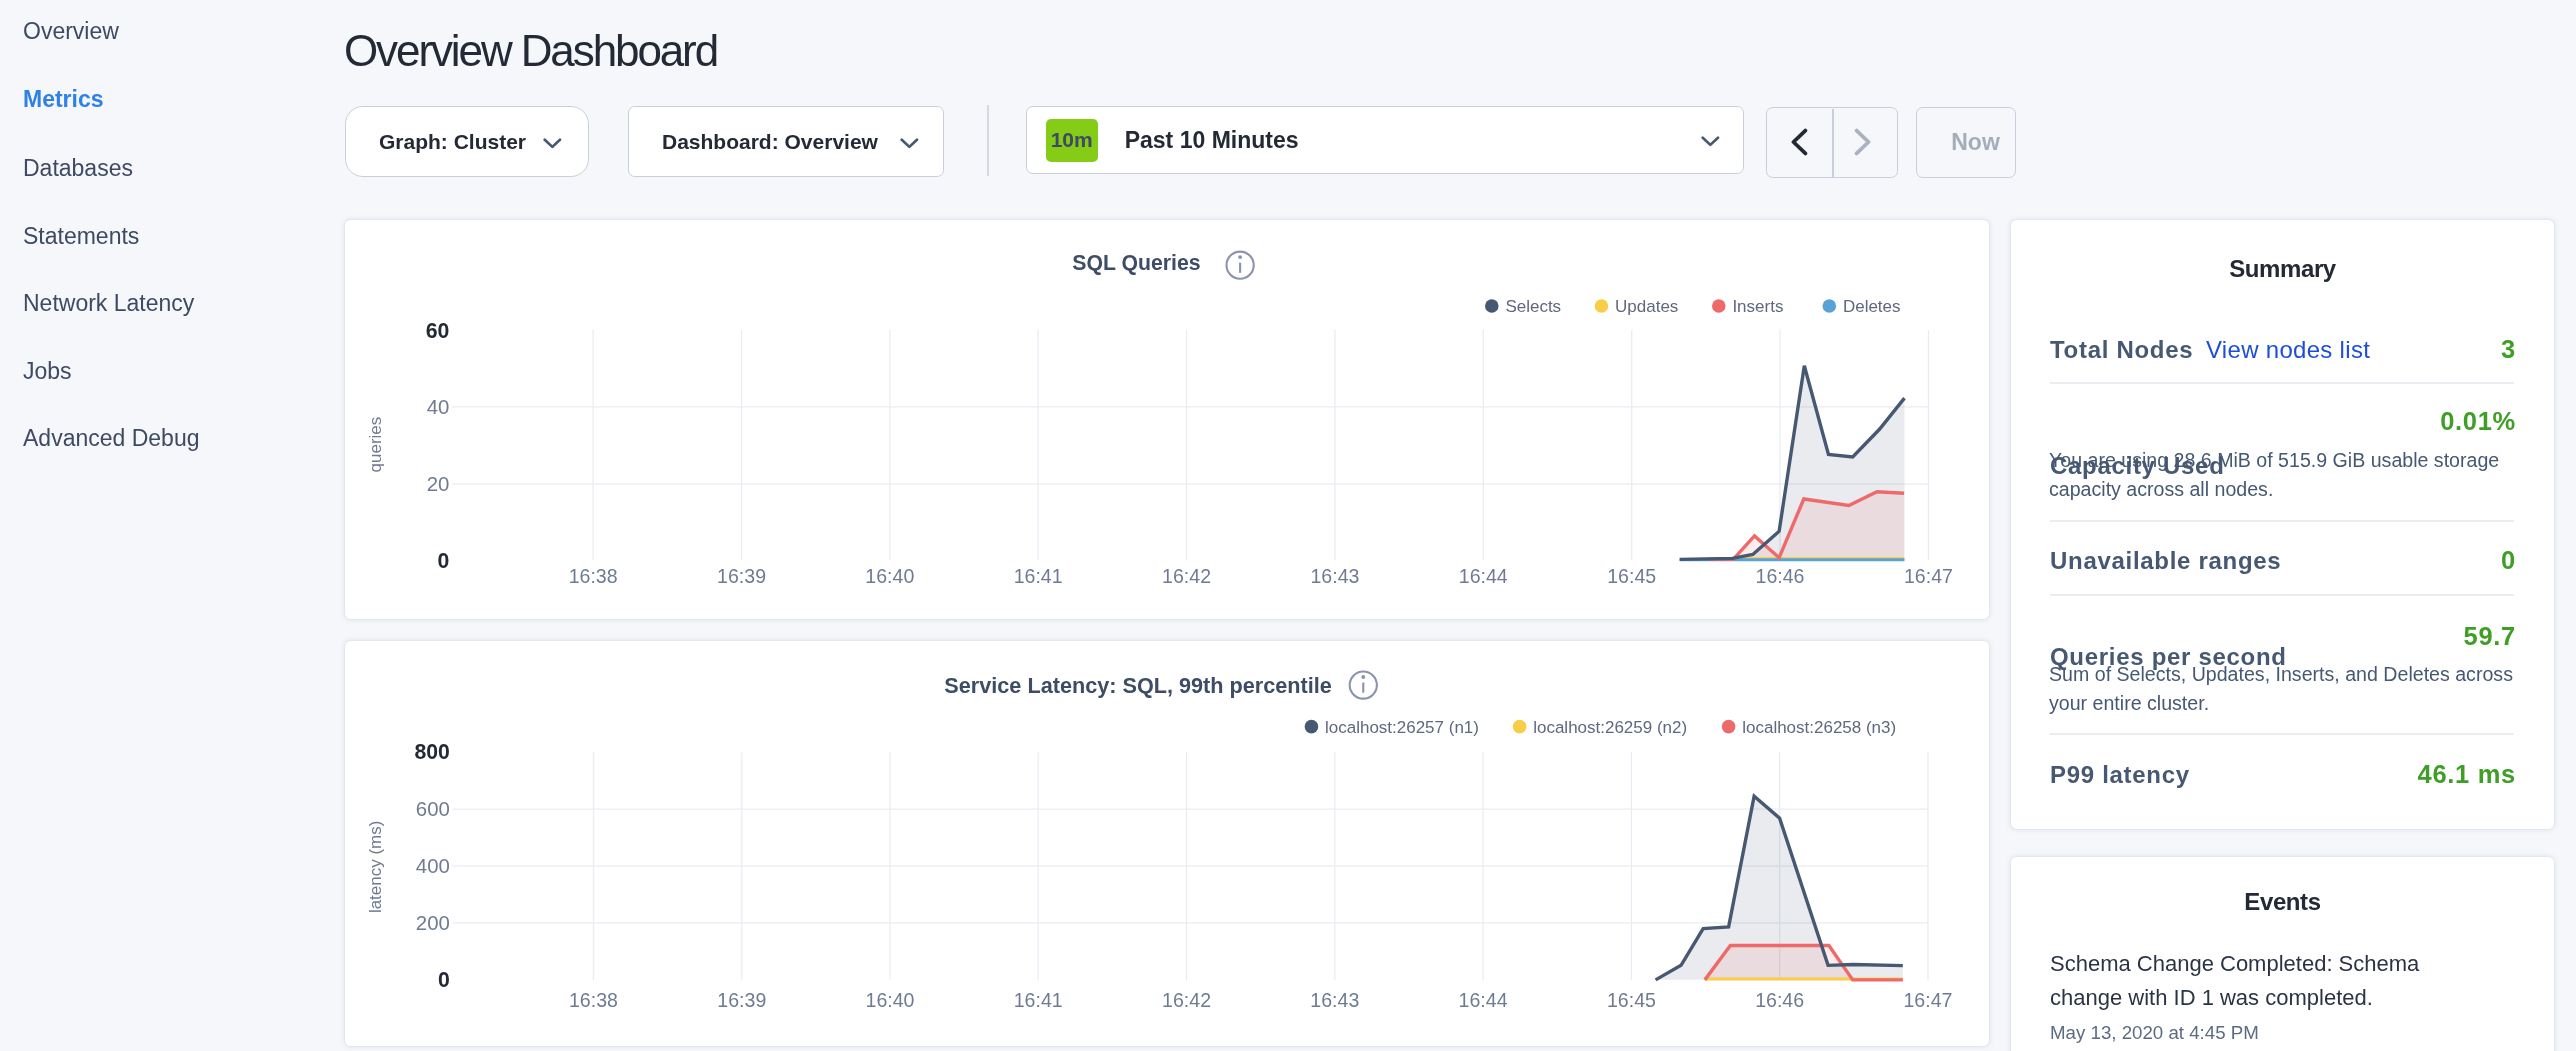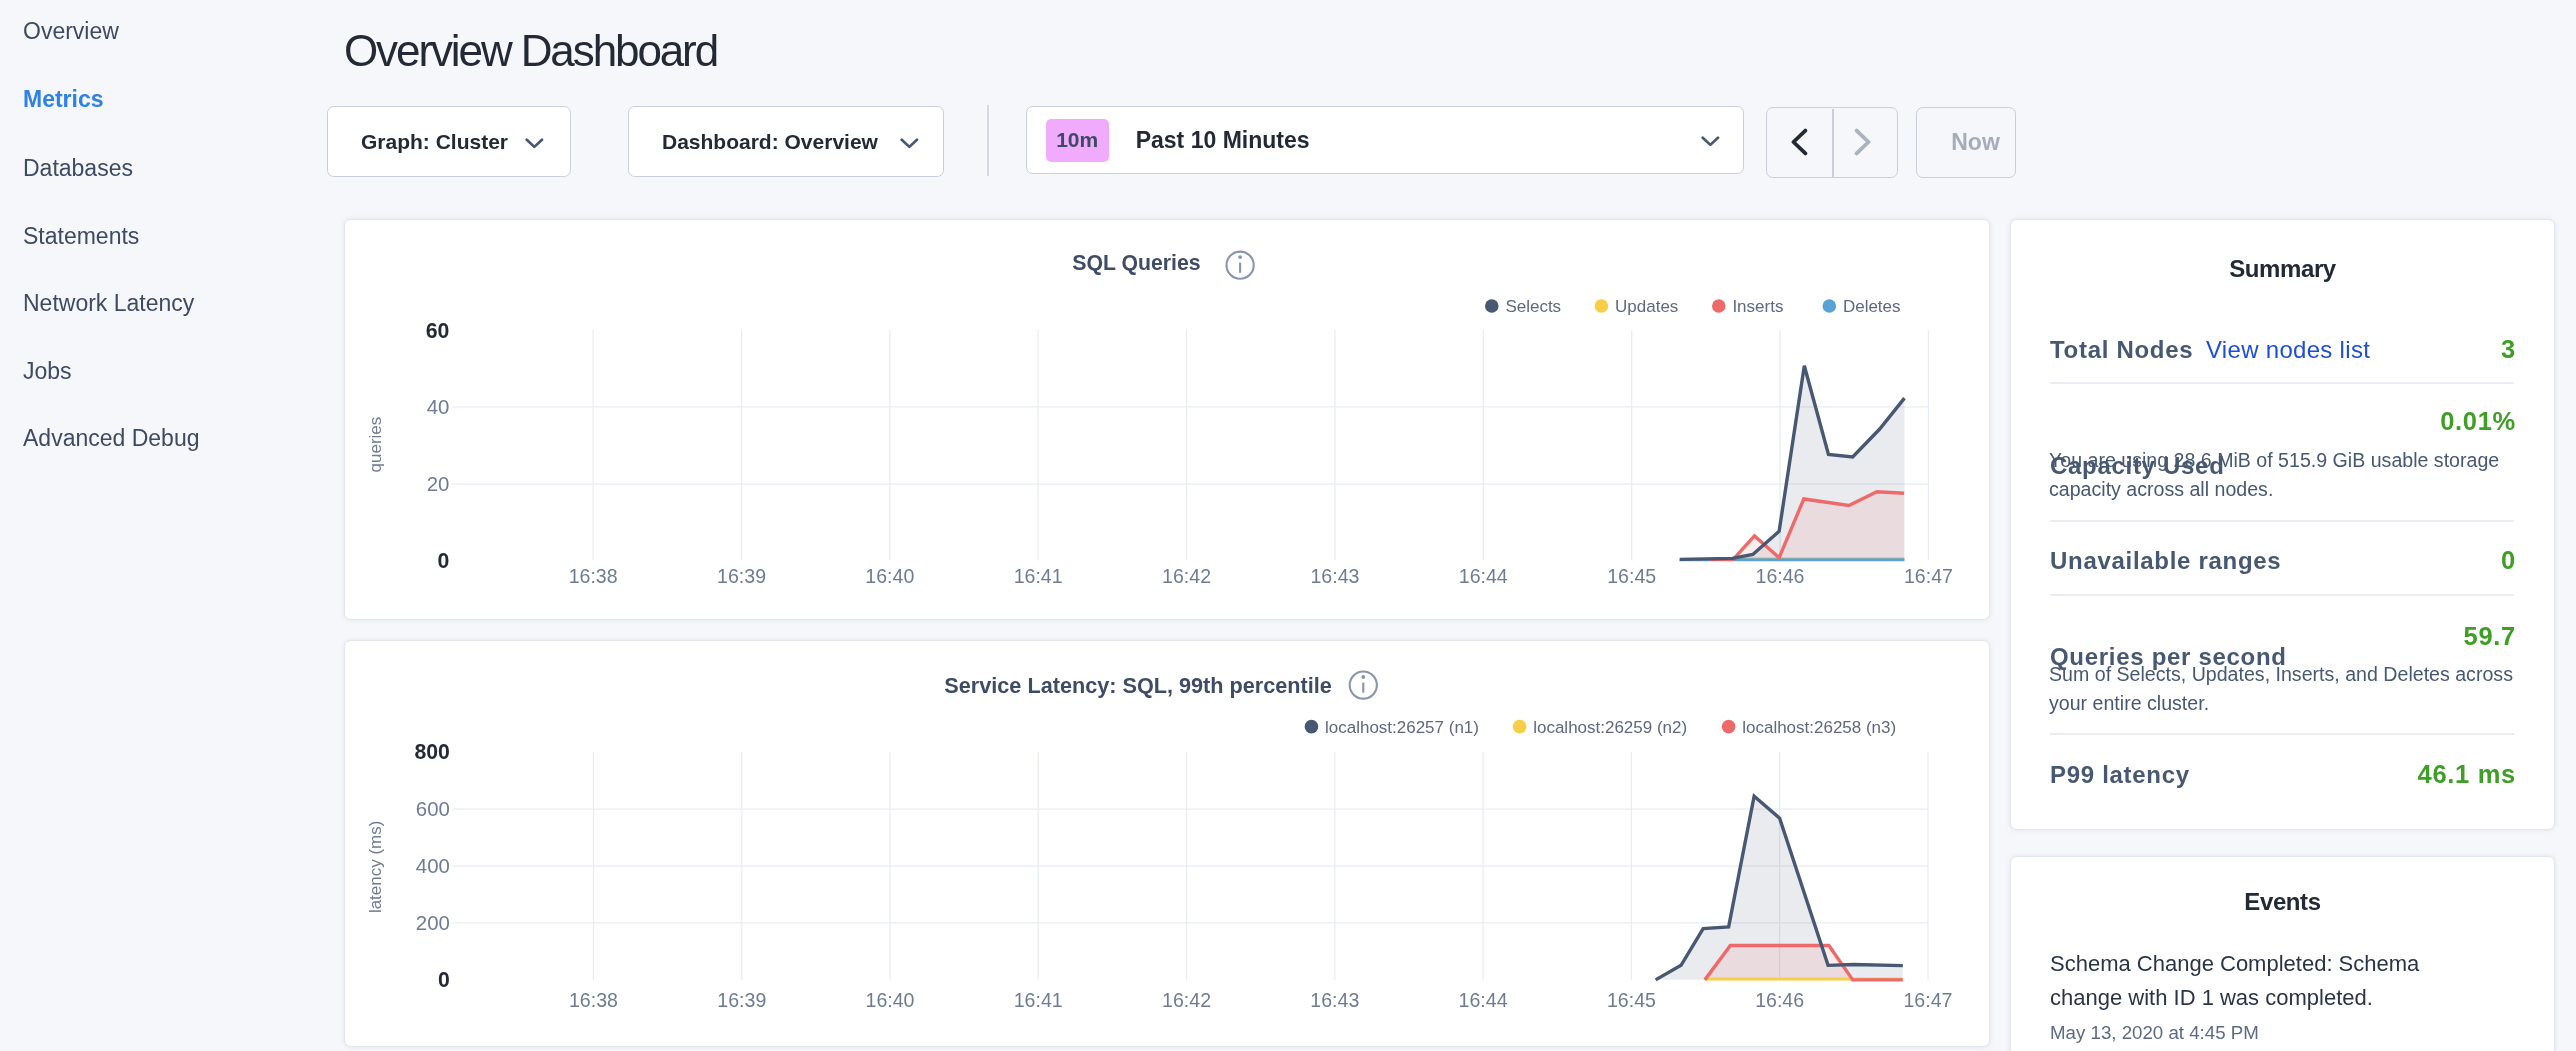--- a/index.html
+++ b/index.html
@@ -21,36 +21,36 @@
   <div class="nav" style="top:19.6px;">Overview</div>
   <div class="nav navblue" style="top:88px;">Metrics</div>
   <div class="nav" style="top:157px;">Databases</div>
   <div class="nav" style="top:225px;">Statements</div>
   <div class="nav" style="top:292px;">Network Latency</div>
   <div class="nav" style="top:360px;">Jobs</div>
   <div class="nav" style="top:427px;">Advanced Debug</div>
 
   <div class="abs" style="left:344px;top:29px;font-size:44px;color:#242a35;line-height:1;letter-spacing:-2.1px;">Overview Dashboard</div>
 
-  <div class="btn" style="left:327px;top:106px;width:244px;height:71px;">
+  <div class="btn" style="left:345px;top:106px;width:244px;height:71px;border-radius:18px;">
     <span style="margin-left:33px;font-size:21px;font-weight:bold;color:#242a35;">Graph: Cluster</span>
     <svg style="position:absolute;right:26px;top:31px;" width="18.7" height="11" viewBox="0 0 22 13">
       <path d="M2 2 L11 10.5 L20 2" stroke="#475872" stroke-width="3.2" fill="none" stroke-linecap="round" stroke-linejoin="round"></path>
     </svg>
   </div>
   <div class="btn" style="left:628px;top:106px;width:316px;height:71px;">
     <span style="margin-left:33px;font-size:21px;font-weight:bold;color:#242a35;">Dashboard: Overview</span>
     <svg style="position:absolute;right:24px;top:31px;" width="18.7" height="11" viewBox="0 0 22 13">
       <path d="M2 2 L11 10.5 L20 2" stroke="#475872" stroke-width="3.2" fill="none" stroke-linecap="round" stroke-linejoin="round"></path>
     </svg>
   </div>
   <div class="abs" style="left:987px;top:105px;width:1.7px;height:71px;background:#d4d9e2;"></div>
 
   <div class="btn" style="left:1026px;top:106px;width:718px;height:68px;">
-    <span style="margin-left:18.7px;background:#f0abfc;border-radius:5.1px;width:63px;height:43px;display:flex;align-items:center;justify-content:center;font-size:21px;font-weight:bold;color:#3e4a63;">10m</span>
+    <span style="margin-left:18.7px;background:#84cc16;border-radius:5.1px;width:52px;height:43px;display:flex;align-items:center;justify-content:center;font-size:21px;font-weight:bold;color:#3e4a63;">10m</span>
     <span style="margin-left:27px;font-size:23px;font-weight:bold;color:#242a35;">Past 10 Minutes</span>
     <svg style="position:absolute;right:23px;top:29px;" width="18.7" height="11" viewBox="0 0 22 13">
       <path d="M2 2 L11 10.5 L20 2" stroke="#475872" stroke-width="3.2" fill="none" stroke-linecap="round" stroke-linejoin="round"></path>
     </svg>
   </div>
 
   <div class="btnghost" style="left:1766px;top:107px;width:132px;height:71px;"></div>
   <div class="abs" style="left:1832px;top:109px;width:1.7px;height:68px;background:#c9cfda;"></div>
   <svg class="abs" style="left:1790px;top:128px;" width="18" height="28" viewBox="0 0 21 33">
     <path d="M18 3 L4 16.5 L18 30" stroke="#242a35" stroke-width="4.5" fill="none" stroke-linecap="round" stroke-linejoin="round"></path>

